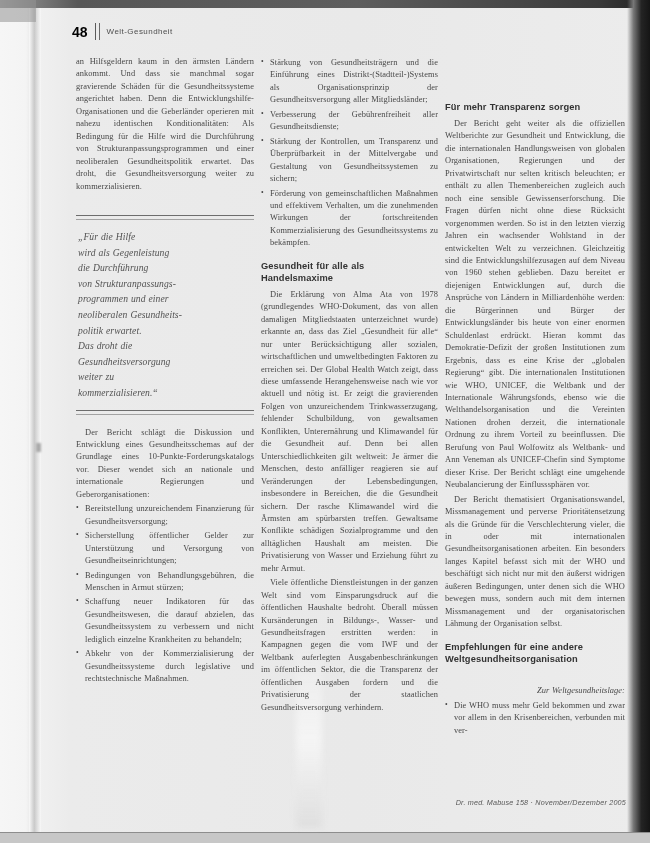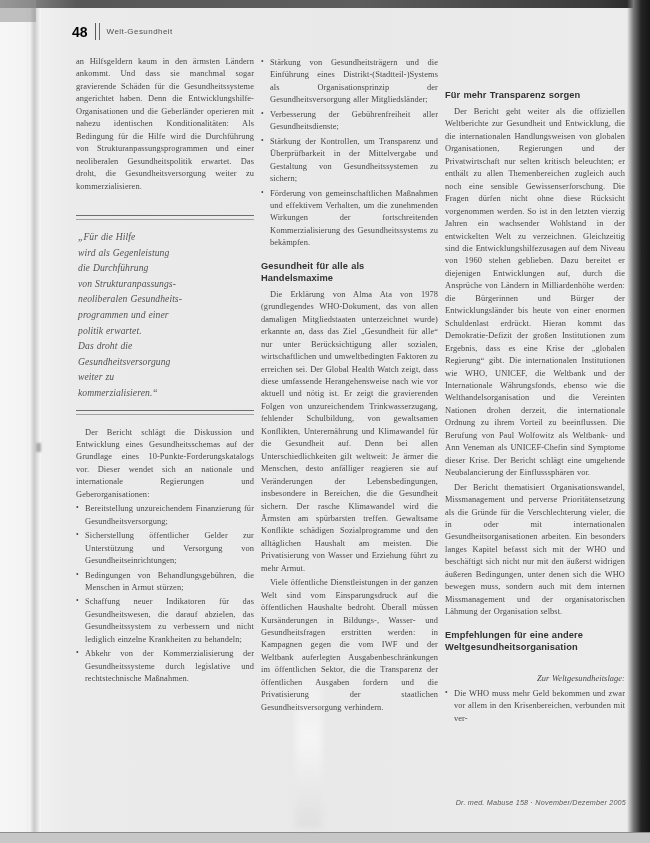--- a/index.html
+++ b/index.html
@@ -37,21 +37,21 @@
   #col-left{left:76px;top:56px;width:178px;}
   #col-middle{left:261px;top:56px;width:177px;}
   #col-right{left:445px;top:84px;width:180px;}
 
   .para{margin:0 0 2px;}
   .para.indent{text-indent:9px;}
   .bullet{padding-left:9px;position:relative;margin:1px 0 2px;}
   .bullet::before{content:"•";position:absolute;left:0;top:-1px;font-size:7.5px;color:#474747;}
   .col-heading{font-family:"Liberation Sans",sans-serif;font-weight:bold;font-size:9.3px;line-height:12px;
     color:#333;text-align:left;margin:10px 0 5px;letter-spacing:.1px;}
-  .col > .col-heading:first-child{margin-top:5px;}
+  .col > .col-heading:first-child{margin-top:17px;}
   .note{font-style:italic;margin:20px 0 3px;text-align:right;}
 
   
   .pullquote{margin:22px 0 12px;}
   .qrule{height:3px;border-top:1px solid #6d6d6d;border-bottom:1px solid #a2a2a2;}
   .qrule.top{margin-bottom:9px;}
   .qrule.bottom{margin-top:9px;}
   .quote-lines{font-style:italic;font-size:9.6px;line-height:15.6px;color:#525252;text-align:left;padding-left:2px;}
 
   
@@ -79,22 +79,22 @@
 
 <div class="col" id="col-left">
     <p class="para">an Hilfsgeldern kaum in den ärmsten Ländern ankommt. Und dass sie manchmal sogar gravierende Schäden für die Gesundheitssysteme angerichtet haben. Denn die Entwicklungshilfe-Organisationen und die Geberländer operieren mit nahezu identischen Konditionalitäten: Als Bedingung für die Hilfe wird die Durchführung von Strukturanpassungsprogrammen und einer neoliberalen Gesundheitspolitik erwartet. Das droht, die Gesundheitsversorgung weiter zu kommerzialisieren.</p>
     <div class="pullquote">
       <div class="qrule top"></div>
       <div class="quote-lines">
         <div>„Für die Hilfe</div>
         <div>wird als Gegenleistung</div>
         <div>die Durchführung</div>
         <div>von Strukturanpassungs-</div>
+        <div>programmen und einer</div>
         <div>neoliberalen Gesundheits-</div>
-        <div>programmen und einer</div>
         <div>politik erwartet.</div>
         <div>Das droht die</div>
         <div>Gesundheitsversorgung</div>
         <div>weiter zu</div>
         <div>kommerzialisieren.“</div>
       </div>
       <div class="qrule bottom"></div>
     </div>
     <p class="para indent">Der Bericht schlägt die Diskussion und Entwicklung eines Gesundheitsschemas auf der Grundlage eines 10-Punkte-Forderungskatalogs vor. Dieser wendet sich an nationale und internationale Regierungen und Geberorganisationen:</p>
     <div class="bullet">Bereitstellung unzureichendem Finanzierung für Gesundheitsversorgung;</div>

